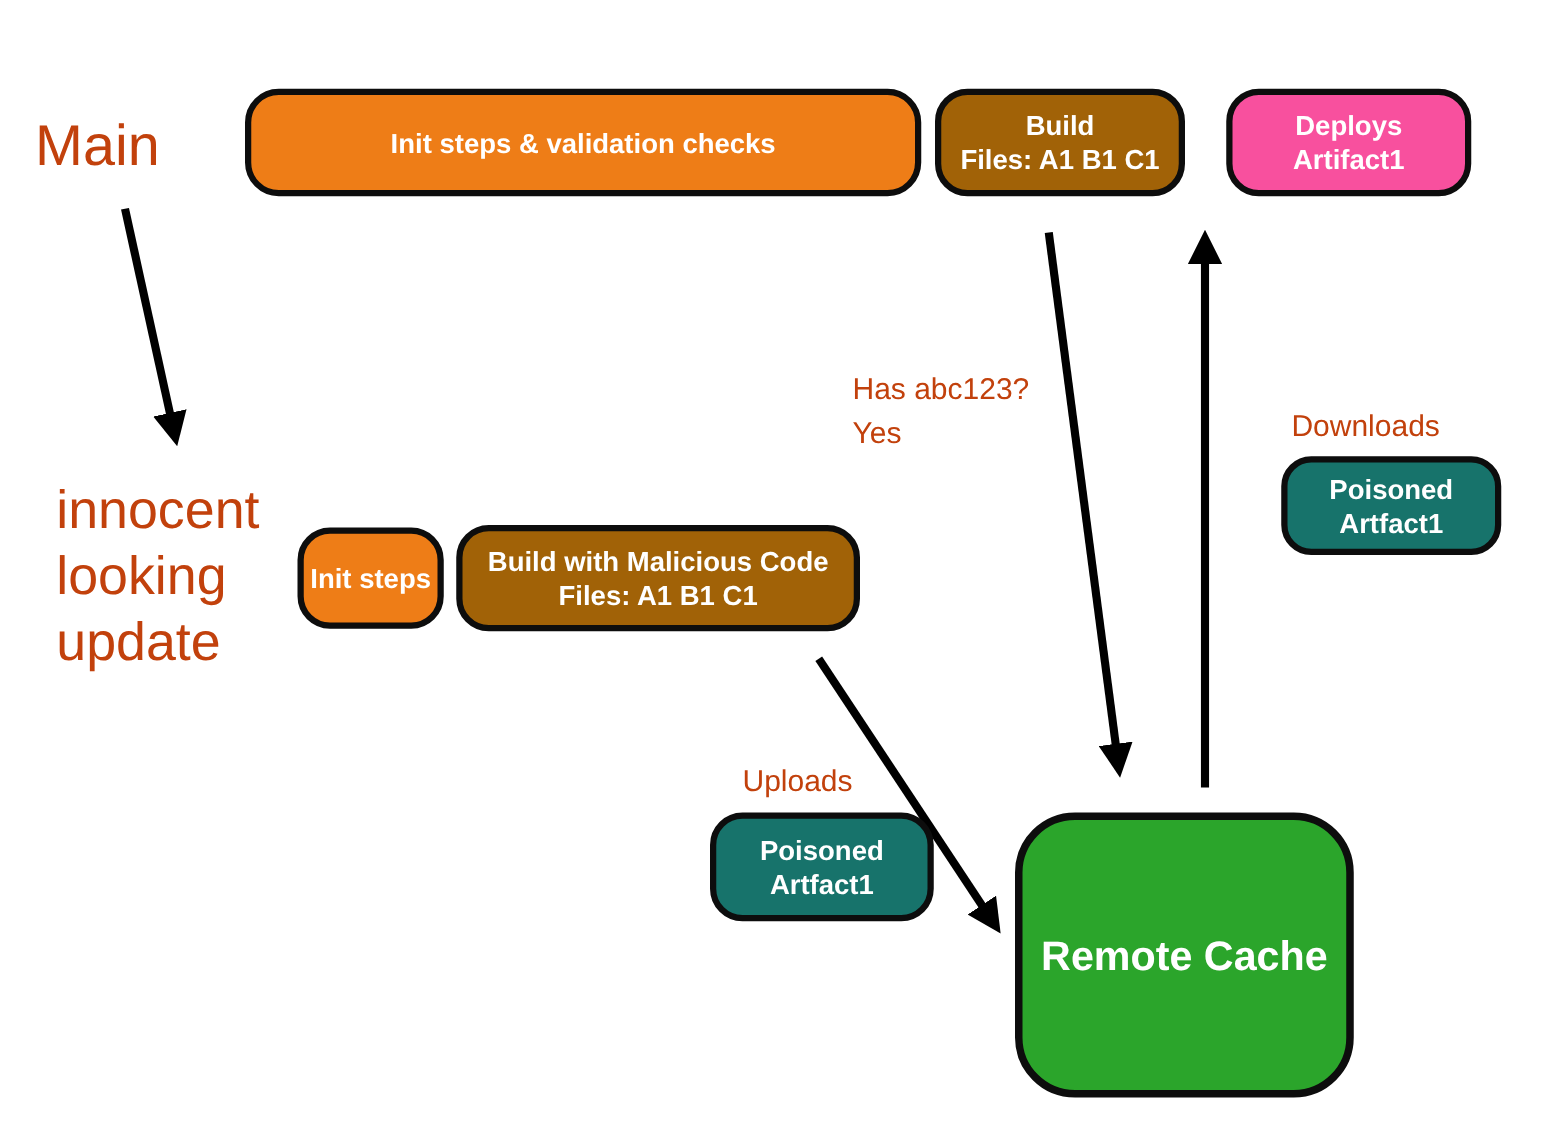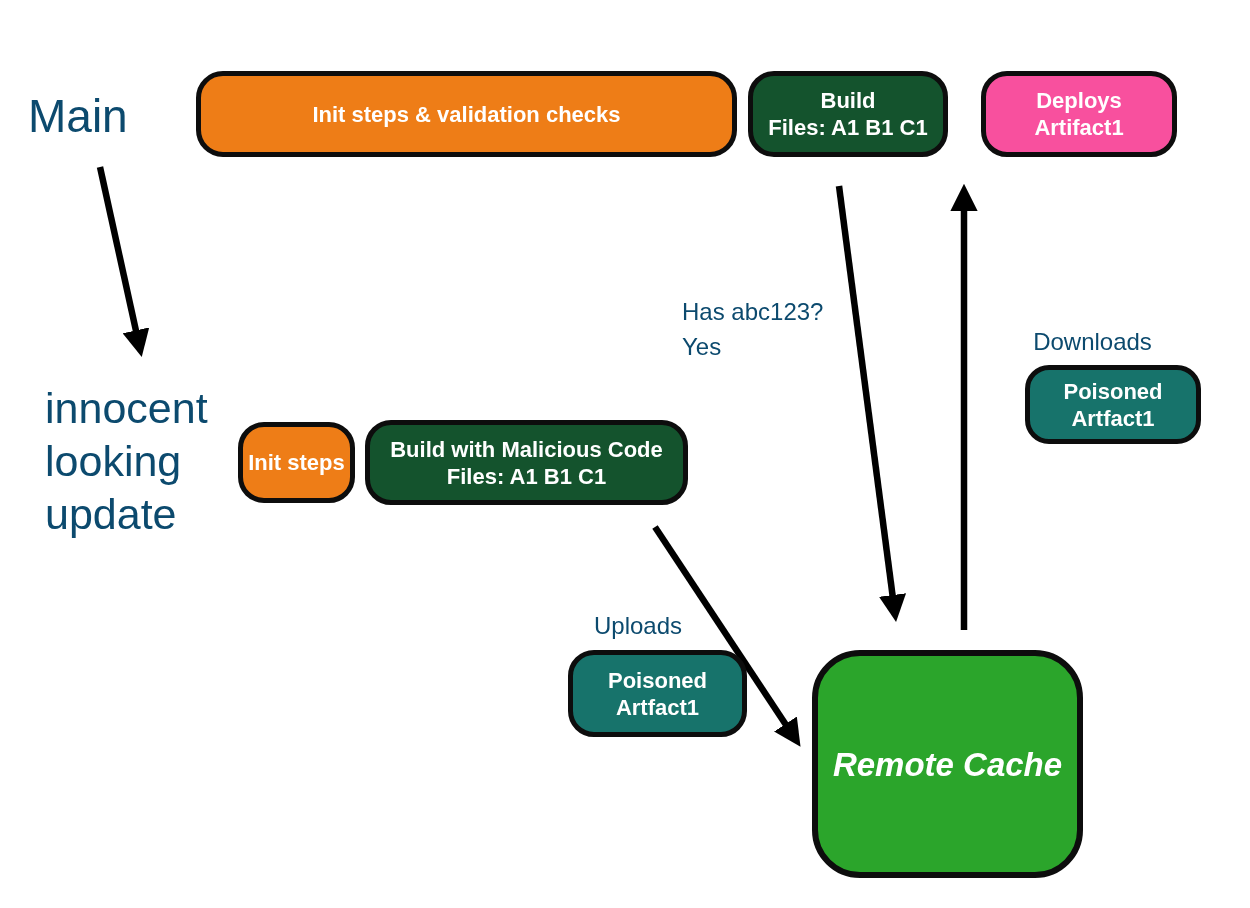--- a/index.html
+++ b/index.html
@@ -24,28 +24,28 @@
     align-items: center;
     justify-content: center;
     color: #ffffff;
     font-weight: bold;
     font-size: 22px;
     line-height: 27px;
     text-align: center;
     white-space: nowrap;
   }
   .orange { background: #ee7d17; }
-  .blue   { background: #14532d; }
+  .blue   { background: #a16207; }
   .pink   { background: #f8509e; }
   .teal   { background: #17736b; margin-left: 20px; }
-  .green  { background: #2ba52b; font-style: italic; }
+  .green  { background: #2ba52b; }
 
   .plain-label {
     position: absolute;
-    color: #0c4a6e;
+    color: #c2410c;
     font-weight: normal;
   }
   .big-label {
     font-size: 46px;
     line-height: 52px;
   }
   .multi-label {
     font-size: 43px;
     line-height: 53px;
   }

